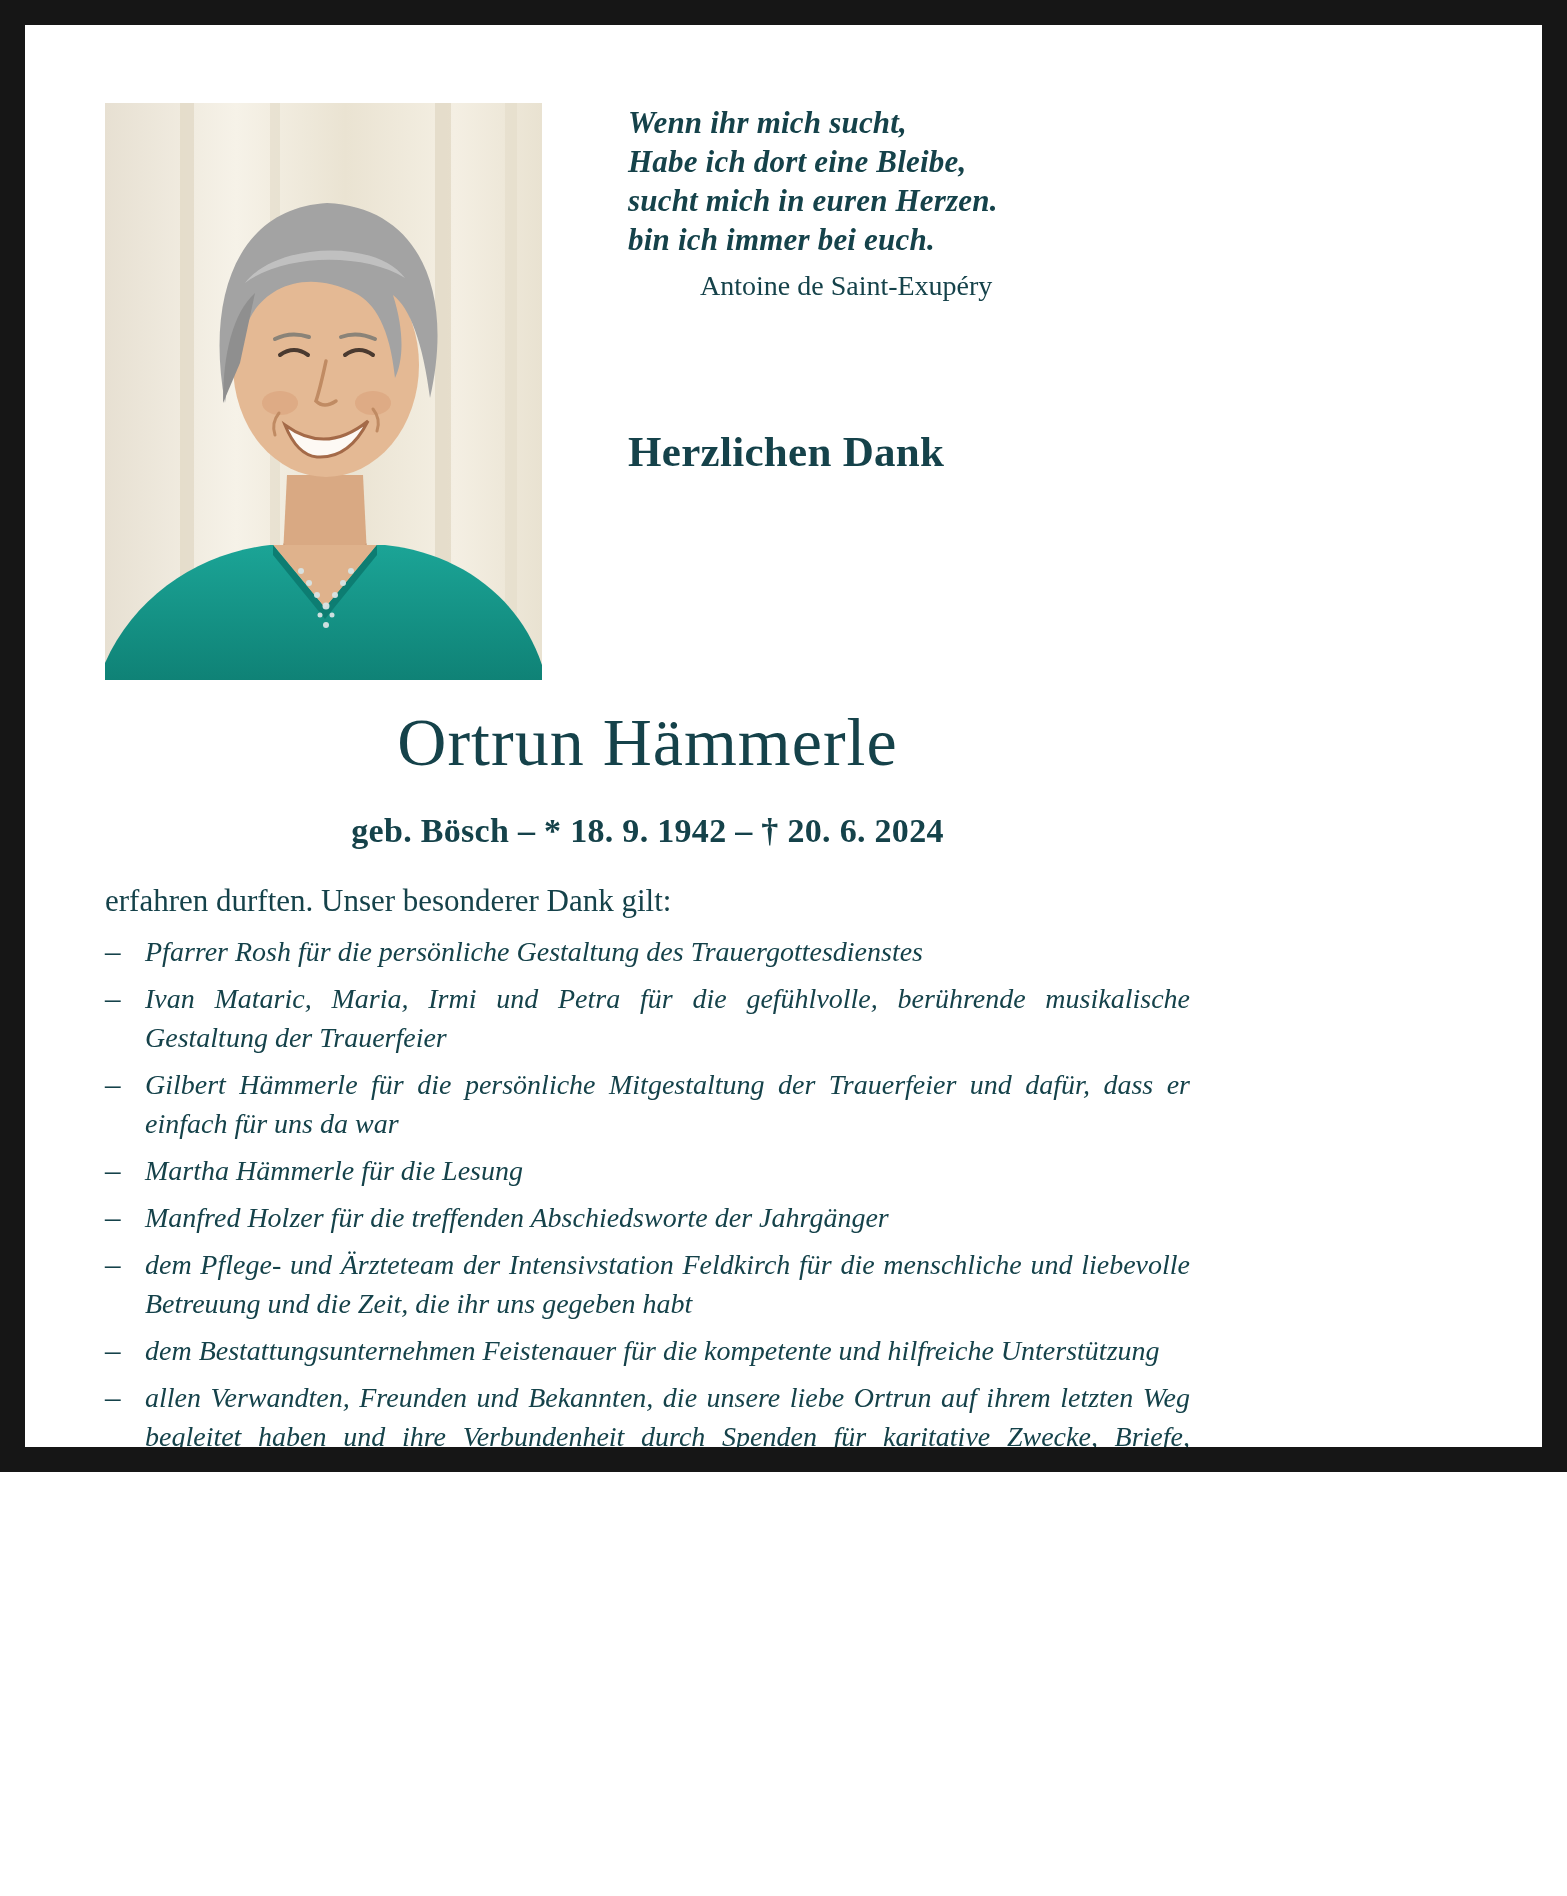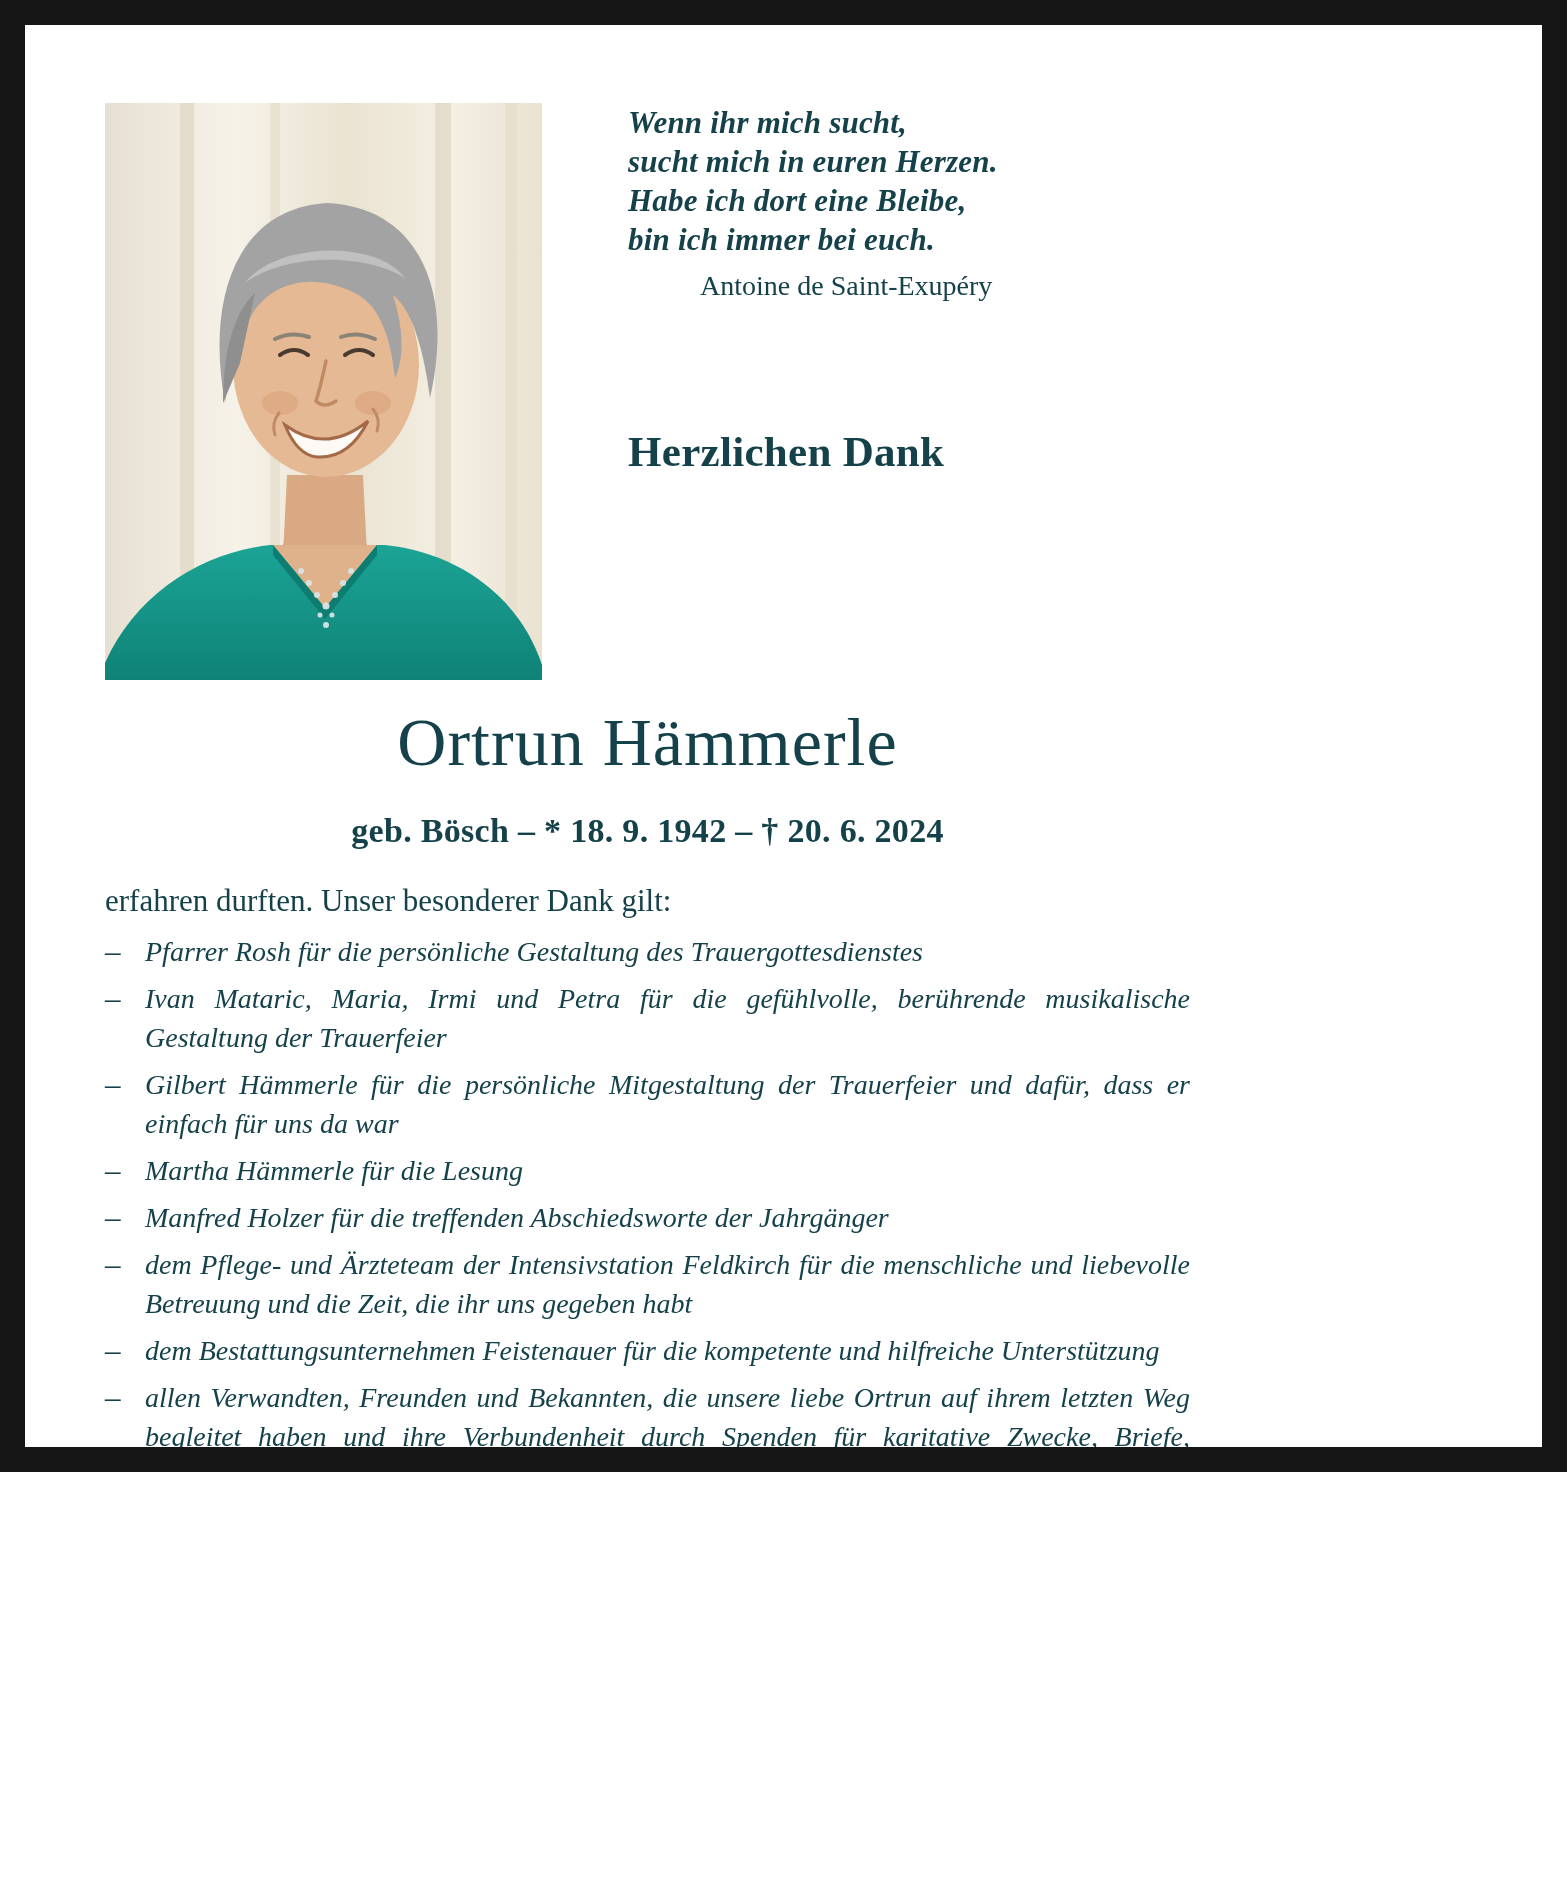--- a/index.html
+++ b/index.html
@@ -148,22 +148,22 @@
               <circle cx="215" cy="512" r="2.5"></circle>
                 <circle cx="227" cy="512" r="2.5"></circle>
                 <circle cx="221" cy="522" r="3"></circle>
             </g>
           </svg>
         </div>
 
         <div class="right-col">
           <div class="quote">
             <div>Wenn ihr mich sucht,</div>
+            <div>Habe ich dort eine Bleibe,</div>
             <div>sucht mich in euren Herzen.</div>
-            <div>Habe ich dort eine Bleibe,</div>
             <div>bin ich immer bei euch.</div>
           </div>
           <div class="quote-attribution">Antoine de Saint-Exupéry</div>
 
           <div class="thanks-heading">Herzlichen Dank</div>
         </div>
       </div>
 
       <div class="name-block">
         <div class="deceased-name">Ortrun Hämmerle</div>

